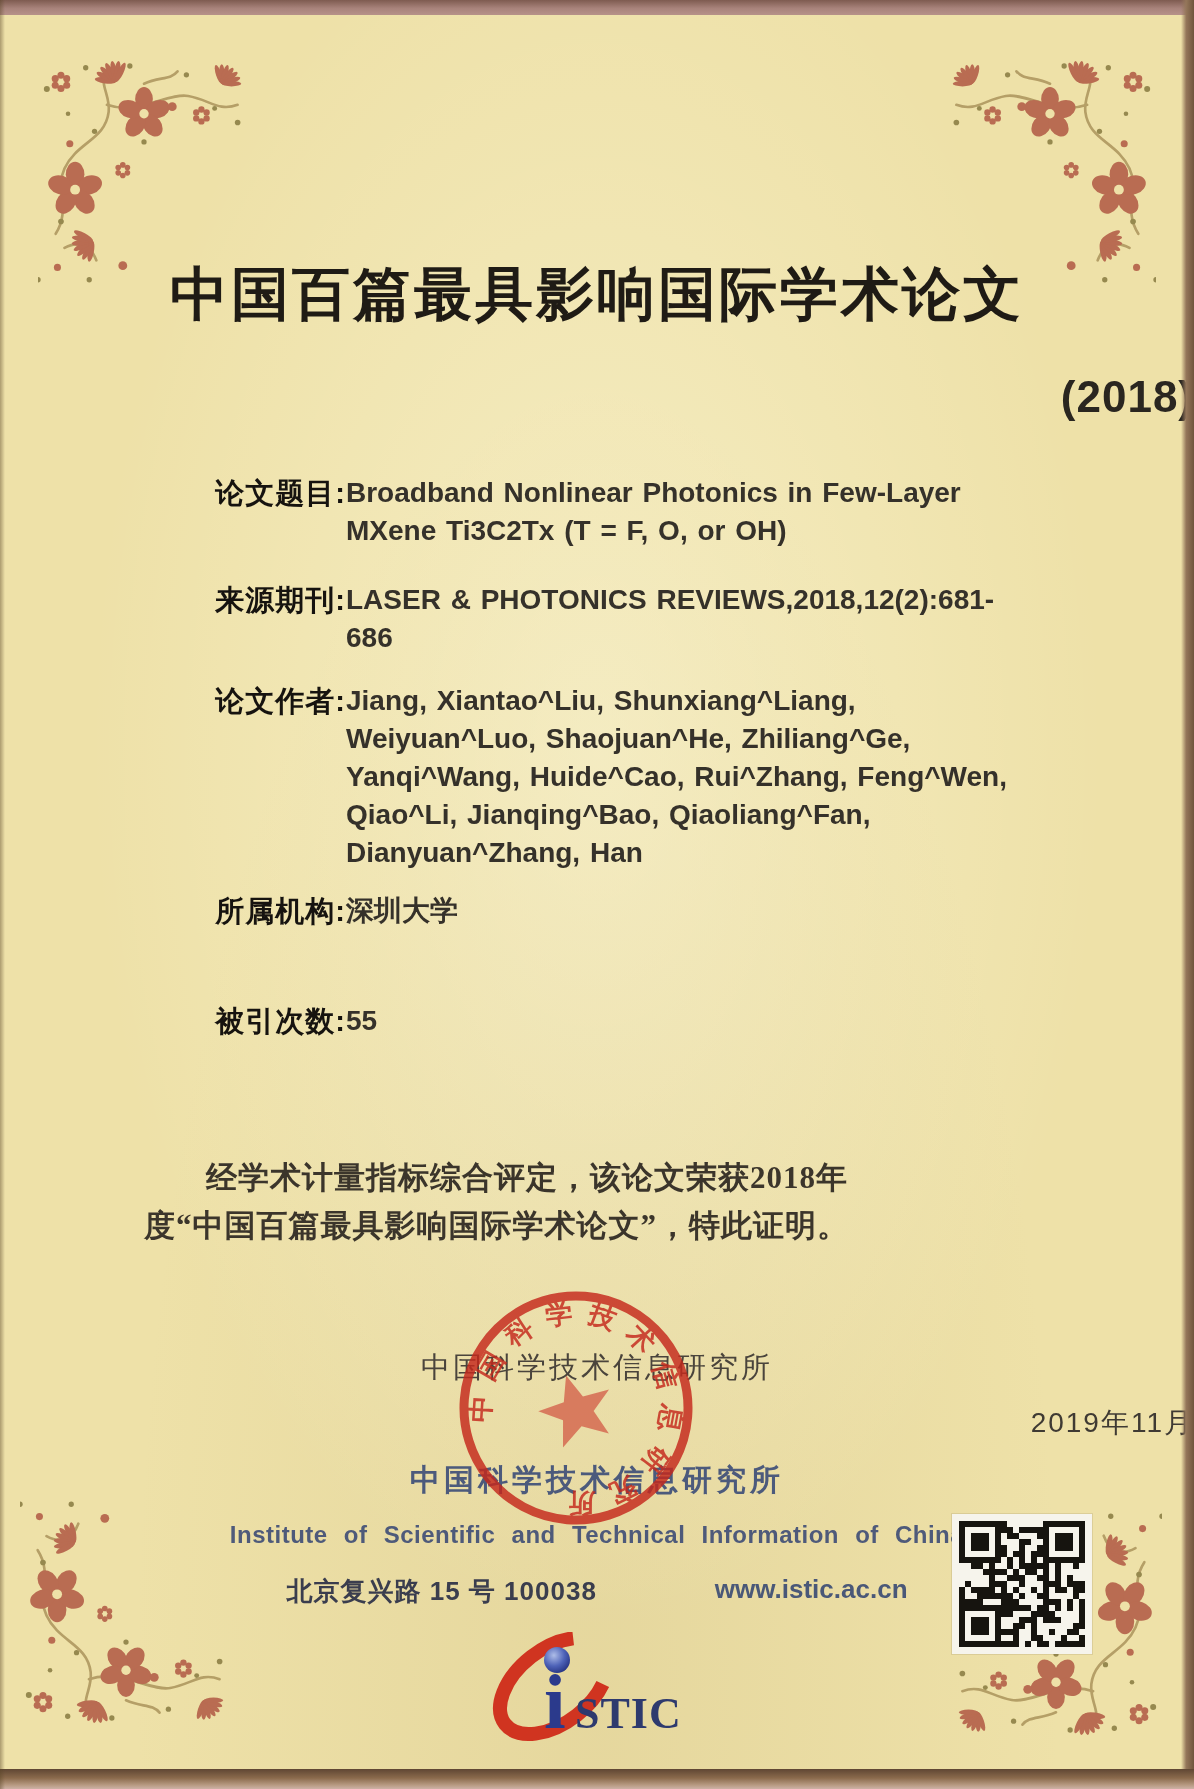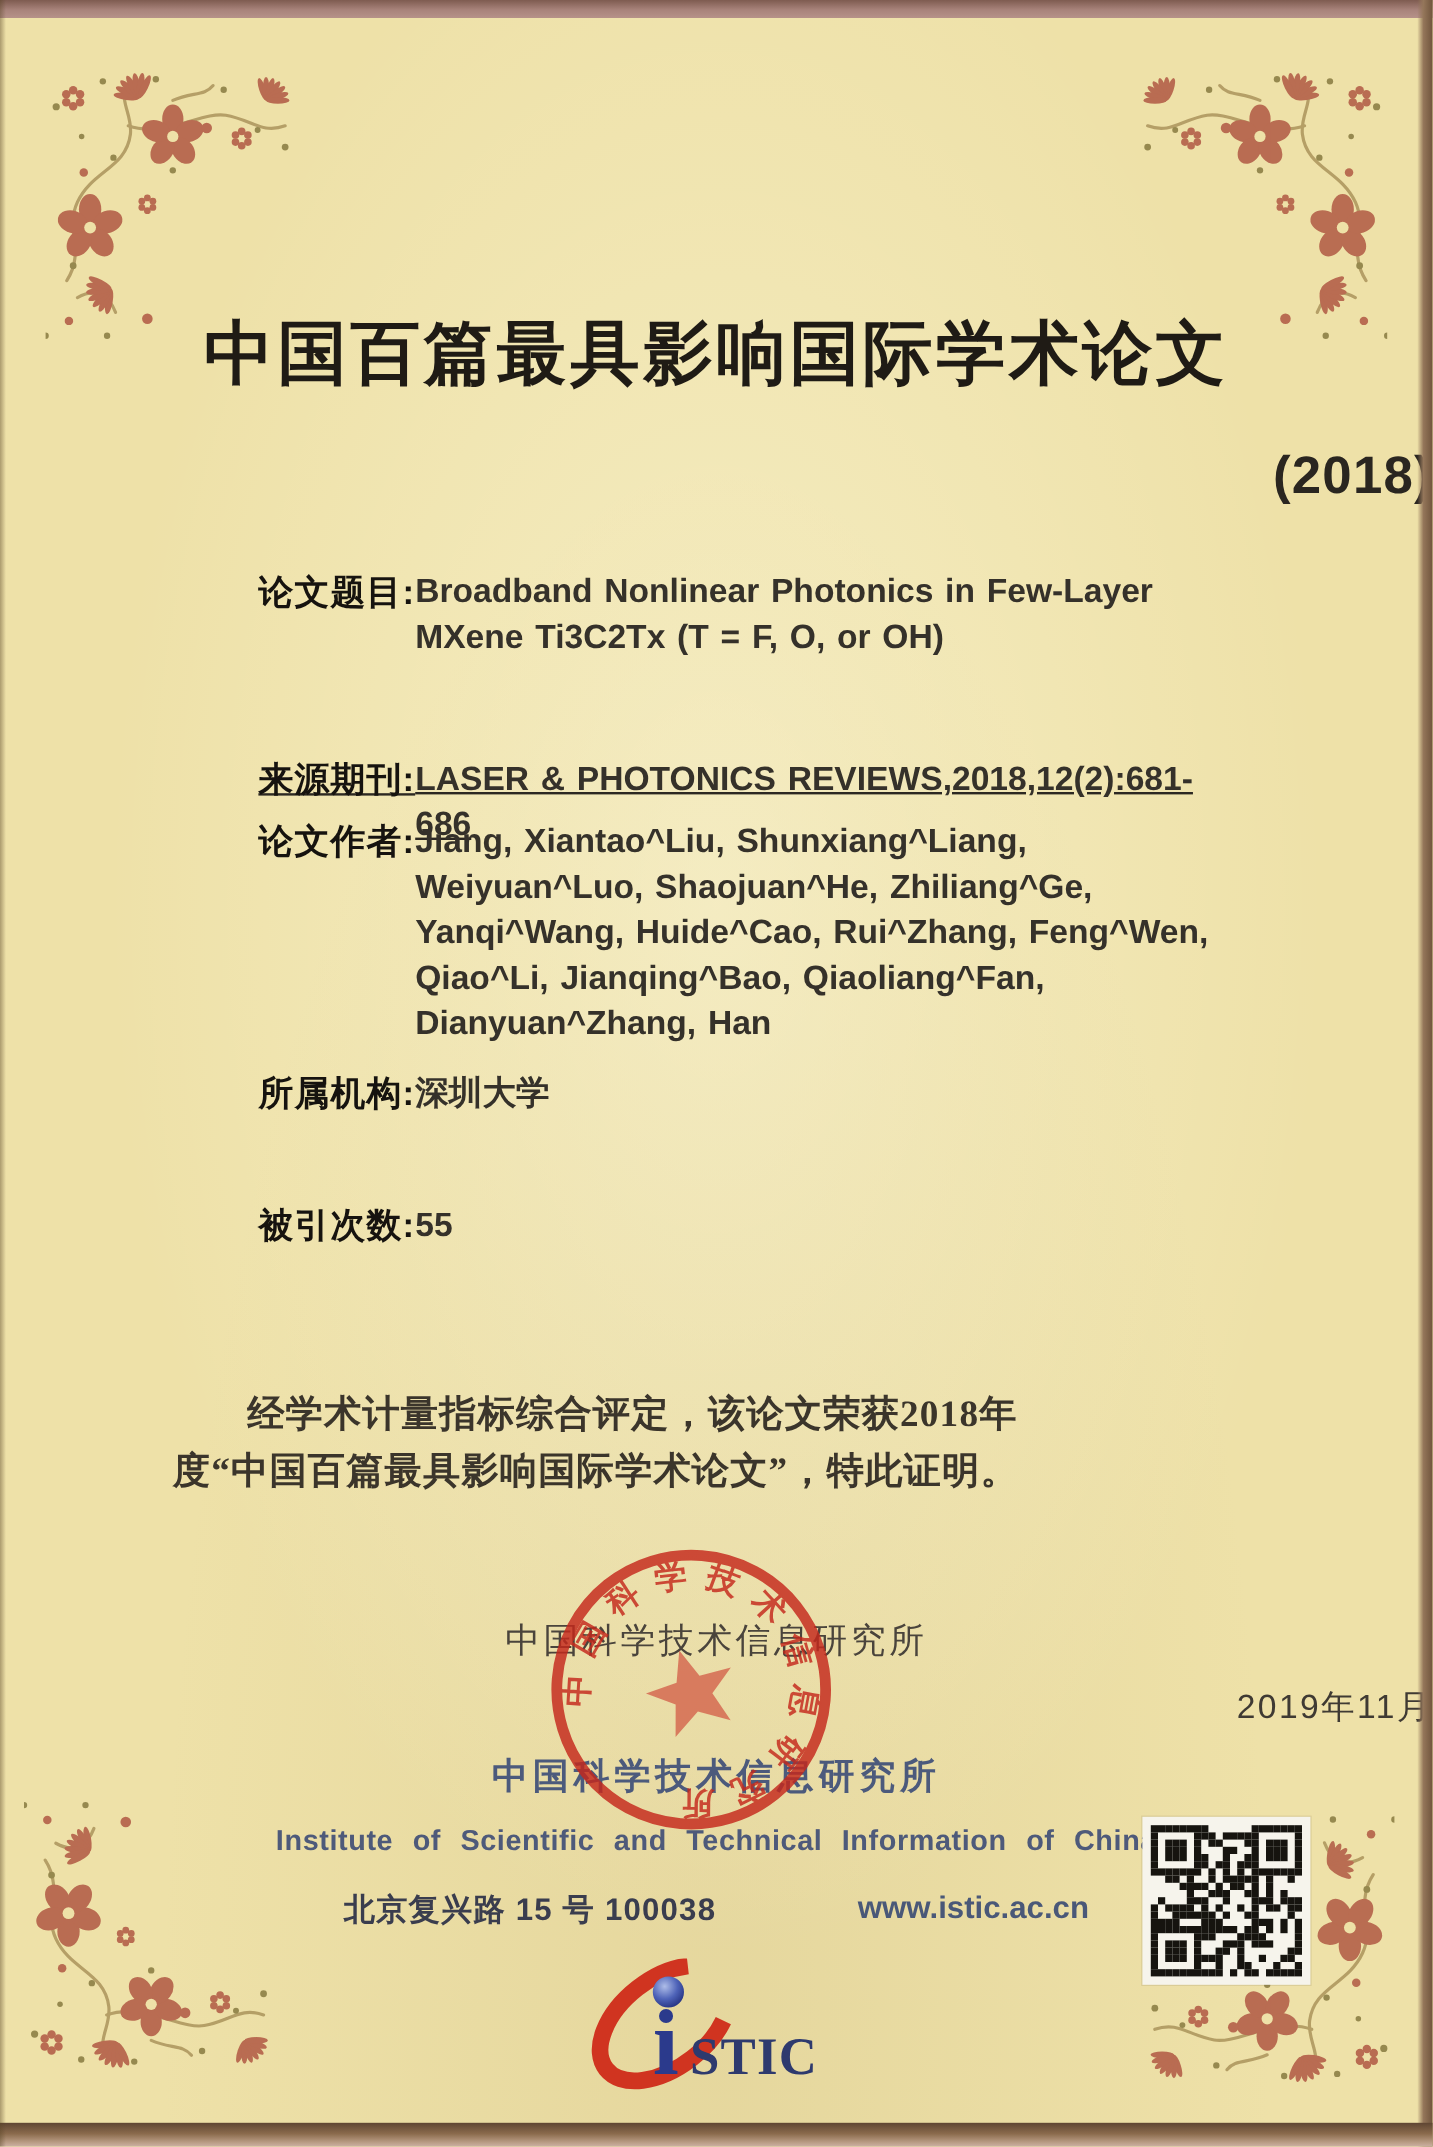--- a/index.html
+++ b/index.html
@@ -31,21 +31,21 @@
     font-size:58px;font-weight:900;letter-spacing:3px;color:#1f1b15;
   }
   .year{
     position:absolute;left:0;top:372px;width:100%;text-align:right;
     font-size:44px;font-weight:700;color:#2a2620;letter-spacing:1px;
   }
 
   .row{position:absolute;left:150px;width:900px;display:flex;}
   .row .lbl{flex:0 0 196px;font-size:29px;font-weight:900;color:#16130f;letter-spacing:1px;text-align:right;}
   .row .val{width:688px;font-size:28px;font-weight:600;color:#35312a;line-height:38px;word-spacing:2px;}
-  .r1{top:474px;} .r2{top:630px;text-decoration:underline;} .r3{top:682px;} .r4{top:892px;} .r5{top:1002px;}
+  .r1{top:474px;} .r2{top:581px;} .r3{top:682px;} .r4{top:892px;} .r5{top:1002px;}
 
   .statement{
     position:absolute;left:144px;top:1154px;width:778px;
     font-family:"Liberation Serif", serif;font-weight:700;
     font-size:31px;line-height:48px;color:#3b352b;text-indent:2em;letter-spacing:1px;
   }
 
   .centerline{position:absolute;left:0;width:100%;text-align:center;}
   .issuer-cn{top:1348px;font-size:29px;color:#4a443c;letter-spacing:3px;}
   .issue-date{top:1404px;font-size:28px;color:#3f3a33;letter-spacing:2px;text-align:right;}

